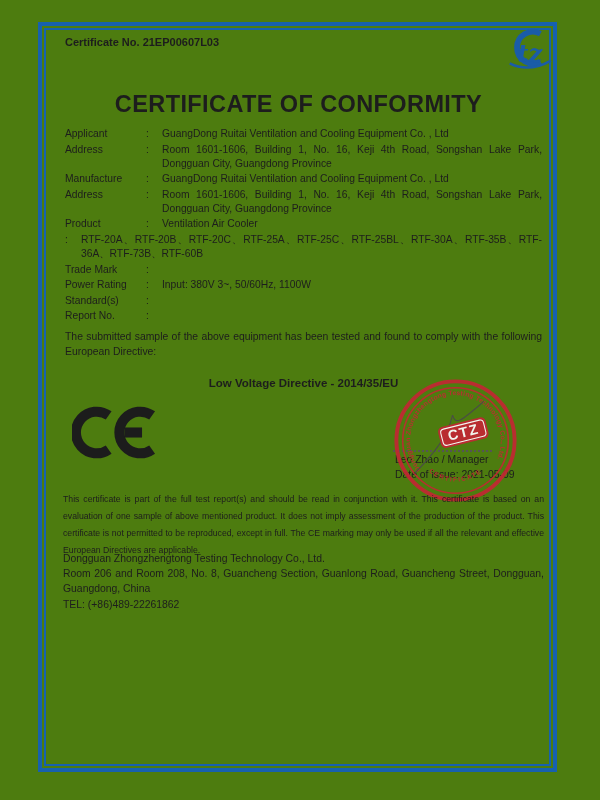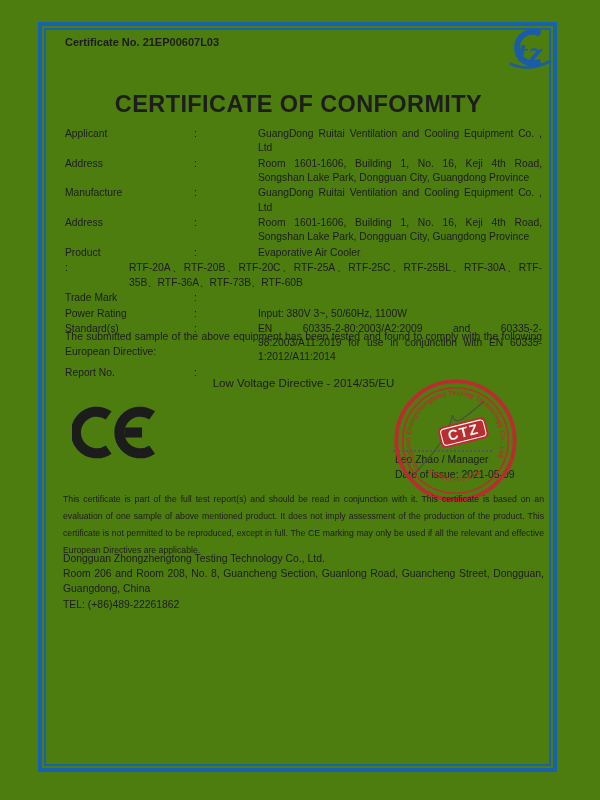--- a/index.html
+++ b/index.html
@@ -11,28 +11,28 @@
     font-family:"Liberation Sans",sans-serif;color:var(--ink);
   }
   .frame{position:absolute;left:38px;top:22px;width:519px;height:750px;
     border:4px solid var(--blue);box-sizing:border-box;}
   .frame-inner{position:absolute;left:2px;top:2px;right:2px;bottom:2px;border:2px solid var(--blue);}
   .cert-no{position:absolute;left:65px;top:36px;font-size:11px;font-weight:bold;}
   .logo{position:absolute;left:497px;top:26px;}
   .doc-title{position:absolute;left:40px;top:84px;width:517px;text-align:center;
     font-size:23.5px;font-weight:bold;letter-spacing:.4px;margin-top:7px;}
   .fields{position:absolute;left:65px;top:127px;width:477px;font-size:10.3px;line-height:14.2px;}
-  .frow{display:flex;margin-bottom:1.3px;gap:48px;}
+  .frow{display:flex;margin-bottom:1.3px;}
   .flabel{width:81px;flex:none;}
   .fcolon{width:16px;flex:none;}
   .fvalue{flex:1;text-align:justify;}
   .statement{position:absolute;left:65px;top:329px;width:477px;font-size:10.4px;
     line-height:15px;text-align:justify;}
   .directive{position:absolute;left:65px;top:377px;width:477px;text-align:center;
-    font-weight:normal;font-size:11.5px;}
+    font-weight:bold;font-size:11.5px;}
   .ce-mark{position:absolute;left:72px;top:401px;}
   .ce-stroke{fill:none;stroke:#1c1c1c;stroke-width:16;}
   .sig-dots{position:absolute;left:393px;top:450px;width:99px;border-top:2px dotted #555;}
   .sig-name{position:absolute;left:395px;top:454px;font-size:10.4px;}
   .sig-date{position:absolute;left:395px;top:469px;font-size:10.4px;}
   .stamp{position:absolute;left:391px;top:376px;opacity:.93;}
   .stamp-ring{fill:none;stroke:var(--red);}
   .stamp-ringtext{fill:var(--red);font-weight:bold;font-size:6.8px;letter-spacing:.25px;
     font-family:"Liberation Sans",sans-serif;}
   .stamp-bottomtext{fill:var(--red);font-weight:bold;font-size:6.4px;letter-spacing:1.6px;
@@ -85,39 +85,38 @@
         <div class="fvalue">GuangDong Ruitai Ventilation and Cooling Equipment Co. , Ltd</div>
       </div>
       <div class="frow">
         <div class="flabel">Address</div>
         <div class="fcolon">:</div>
         <div class="fvalue">Room 1601-1606, Building 1, No. 16, Keji 4th Road, Songshan Lake Park, Dongguan City, Guangdong Province</div>
       </div>
       <div class="frow">
         <div class="flabel">Product</div>
         <div class="fcolon">:</div>
-        <div class="fvalue">Evaporative Air Cooler</div>
+        <div class="fvalue">Ventilation Air Cooler</div>
       </div>
       <div class="frow">
         <div class="fcolon">:</div>
         <div class="fvalue">RTF-20A、RTF-20B、RTF-20C、RTF-25A、RTF-25C、RTF-25BL、RTF-30A、RTF-35B、RTF-36A、RTF-73B、RTF-60B</div>
       </div>
       <div class="frow">
         <div class="flabel">Trade Mark</div>
         <div class="fcolon">:</div>
       </div>
       <div class="frow">
         <div class="flabel">Power Rating</div>
         <div class="fcolon">:</div>
         <div class="fvalue">Input: 380V 3~, 50/60Hz, 1100W</div>
       </div>
       <div class="frow">
         <div class="flabel">Standard(s)</div>
         <div class="fcolon">:</div>
-        <div class="fvalue">EN 60335-2-80:2003/A2:2009 and 60335-2-98:2003/A11:2019 for use in conjunction with EN 60335-1:2012/A11:2014</div>
       </div>
       <div class="frow">
         <div class="flabel">Report No.</div>
         <div class="fcolon">:</div>
       </div>
     </div>
 
   <div class="statement">The submitted sample of the above equipment has been tested and found to comply with the following European Directive:</div>
 
   <div class="directive">Low Voltage Directive - 2014/35/EU</div>

